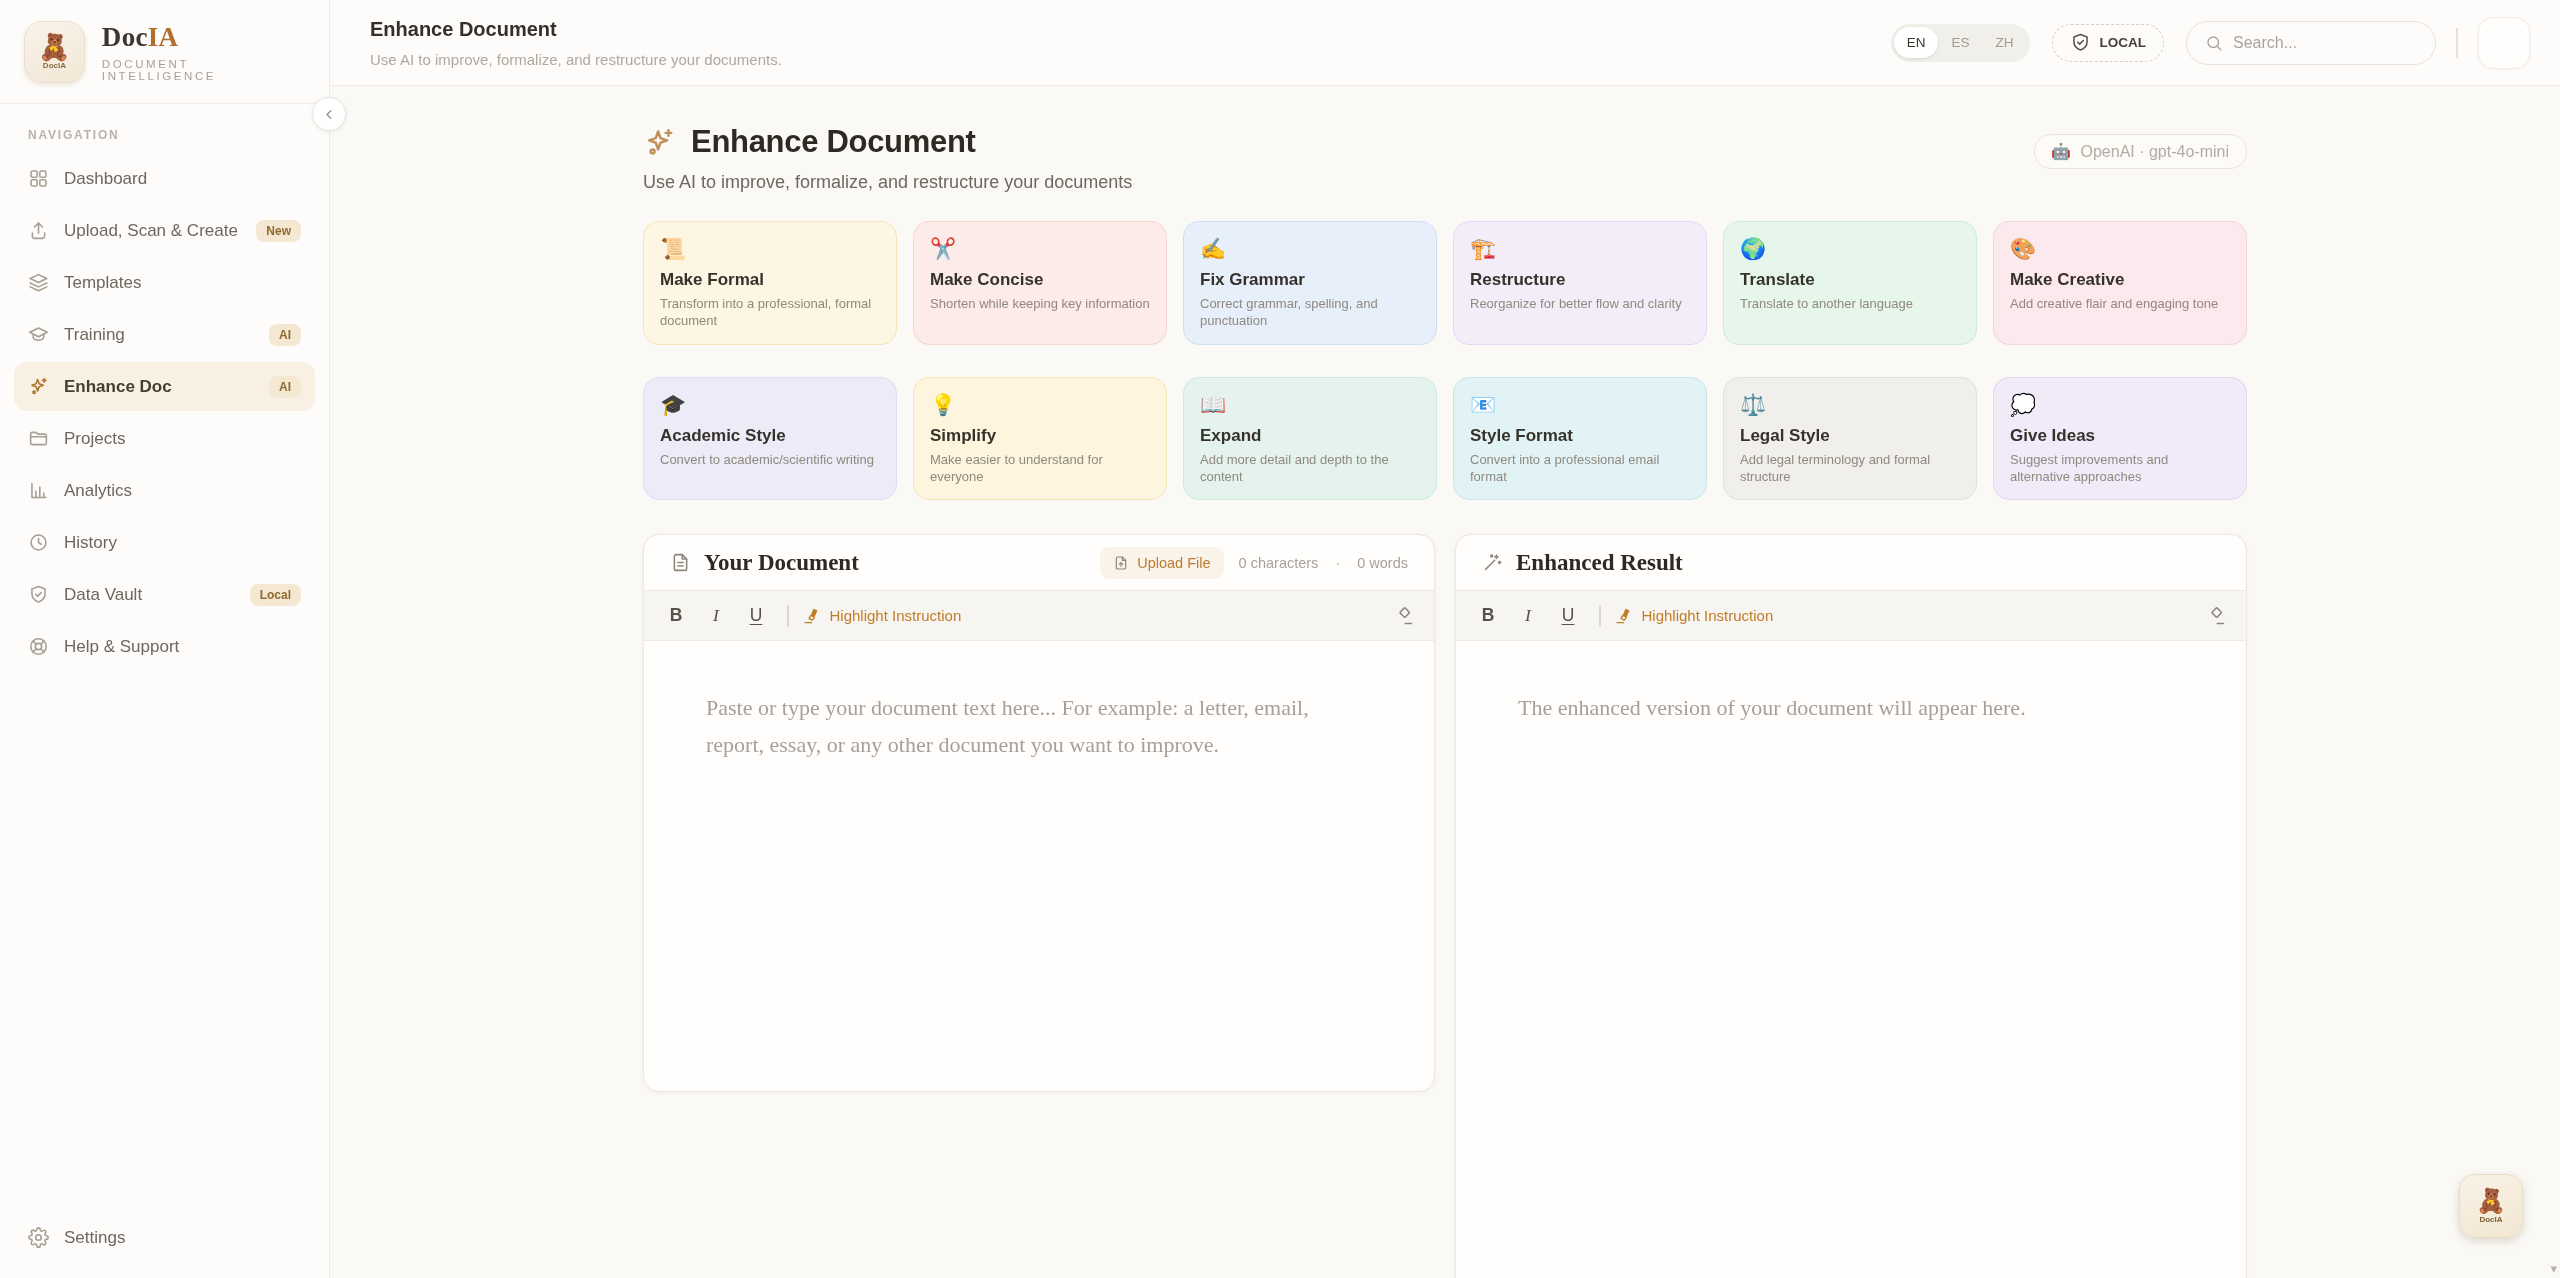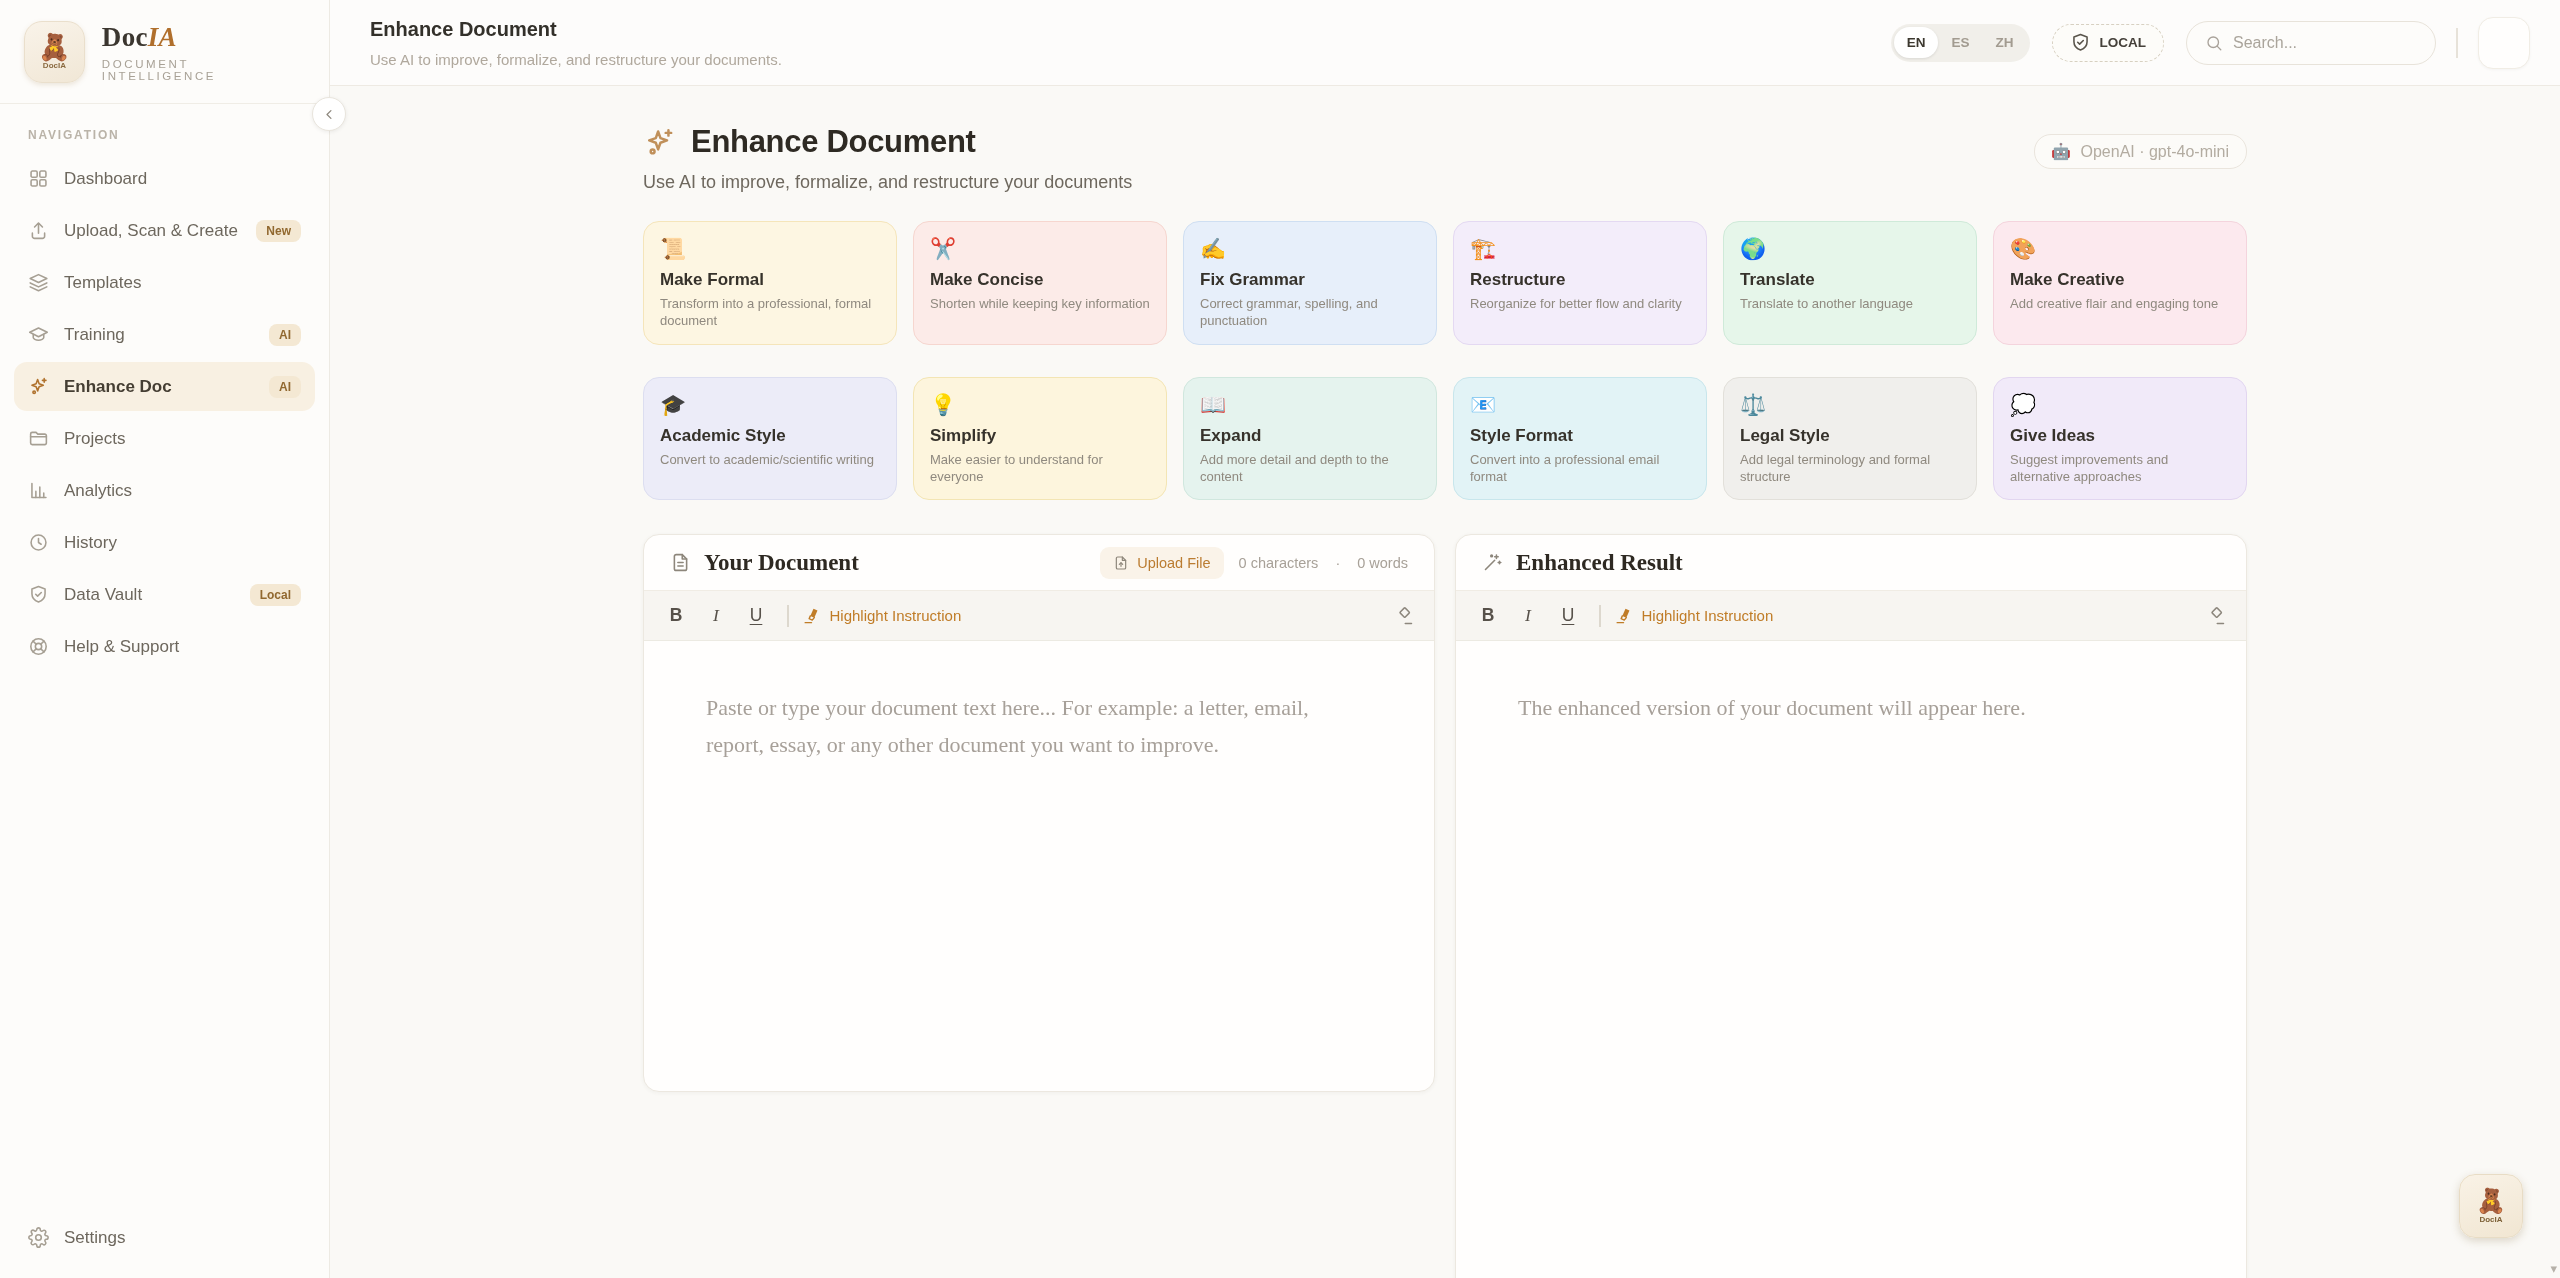--- a/index.html
+++ b/index.html
@@ -18,21 +18,21 @@
   }
   .logo-row { display:flex; align-items:center; gap:17px; padding:21px 24px 20px; border-bottom:1px solid #f0ede6; }
   .logo-avatar {
     width:62px; height:62px; border-radius:18px; background:linear-gradient(160deg,#f9f3e9,#f1e7d6);
     border:1px solid #eadfcc; box-shadow:0 2px 5px rgba(160,130,80,.18);
     display:flex; flex-direction:column; align-items:center; justify-content:center; gap:1px;
   }
   .logo-avatar .bear { font-size:26px; line-height:1; }
   .logo-avatar .tag { font-size:8px; color:#8a6a40; font-weight:700; }
   .logo-name { font-family:"Liberation Serif", serif; font-size:27px; font-weight:700; letter-spacing:.3px; }
-  .logo-name .pfx { color:#3b362f; } .logo-name .sfx { color:#b06f2c;font-style:italic; }
+  .logo-name .pfx { color:#3b362f; } .logo-name .sfx { color:#b06f2c; }
   .logo-sub { margin-top:5px; font-size:11.5px; letter-spacing:2.6px; color:#a8a196; font-weight:500; }
   .collapse-btn {
     position:absolute; right:-17px; top:97px; width:34px; height:34px; border-radius:50%;
     background:#fff; border:1px solid #e9e5dd; box-shadow:0 1px 4px rgba(0,0,0,.07);
     display:flex; align-items:center; justify-content:center; color:#8f897f; cursor:pointer;
   }
   .nav-label { padding:24px 28px 12px; font-size:12px; font-weight:700; letter-spacing:1.8px; color:#bab3a8; }
   .nav { padding:0 14px; display:flex; flex-direction:column; gap:3px; }
   .nav-item {
     height:49px; border-radius:13px; display:flex; align-items:center; gap:15px;
@@ -51,21 +51,21 @@
   
   .app { flex:1; display:flex; flex-direction:column; min-width:0; }
   .topbar {
     height:86px; background:#fdfcfb; border-bottom:1px solid #eeeae3;
     display:flex; align-items:center; padding:0 30px 0 40px; flex-shrink:0;
   }
   .topbar-title { font-size:20px; font-weight:700; color:#33302a; }
   .topbar-sub { margin-top:10px; font-size:15px; color:#b0a89d; }
   .topbar-right { margin-left:auto; display:flex; align-items:center; }
   .lang-toggle { background:#f1efea; border-radius:19px; padding:3px; display:flex; align-items:center; height:38px; }
-  .lang-btn { border:none; background:transparent; font-size:13.5px; font-weight:700; color:#a29b90; padding:8px 13px; border-radius:16px; cursor:pointer; font-family:inherit; }
+  .lang-btn { border:none; background:transparent; font-size:13.5px; font-weight:400; color:#a29b90; padding:8px 13px; border-radius:16px; cursor:pointer; font-family:inherit; }
   .lang-btn.active { background:#fff; color:#3c382f; box-shadow:0 1px 3px rgba(0,0,0,.1); }
   .local-btn {
     margin-left:22px; height:38px; display:flex; align-items:center; gap:9px; padding:0 17px;
     border:1.5px dashed #d7d0c1; border-radius:19px; background:#fdfcf9; cursor:pointer;
     font-size:13.5px; font-weight:700; color:#45403a; font-family:inherit;
   }
   .local-btn .i { color:#5a554c; }
   .search-box {
     margin-left:22px; width:250px; height:44px; border:1.5px solid #e8e3da; border-radius:22px;
     background:#fdfcfa; display:flex; align-items:center; gap:10px; padding:0 18px; color:#a9a29a;

